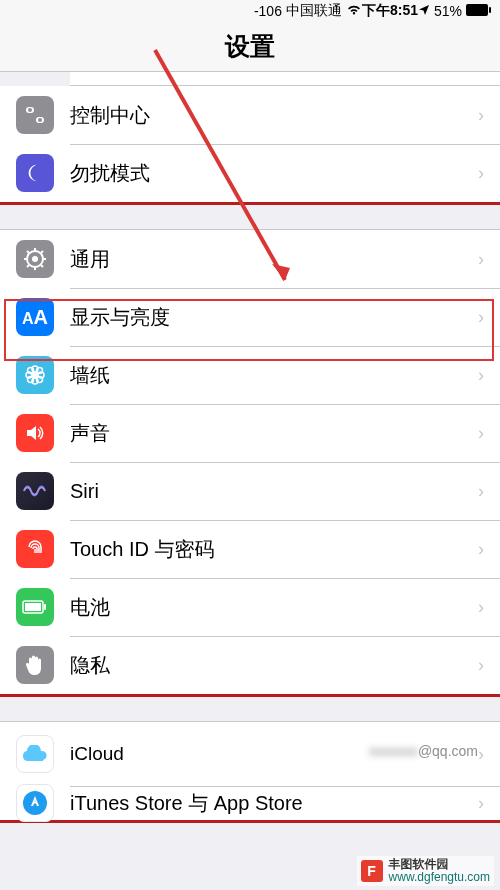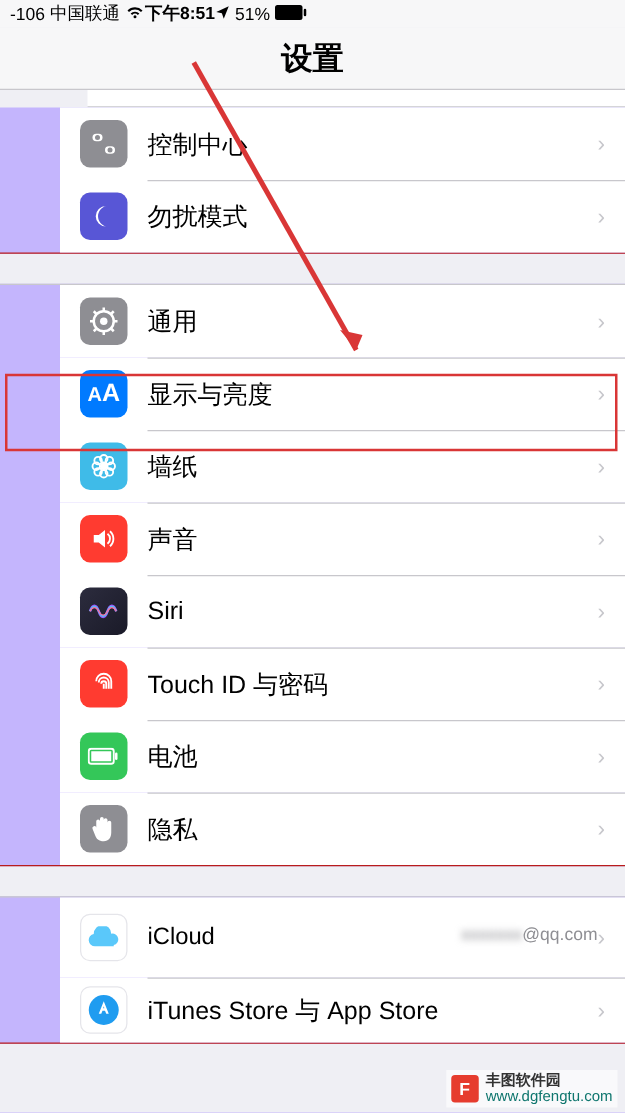--- a/index.html
+++ b/index.html
@@ -8,21 +8,21 @@
   height: 890px;
   background: #efeff4;
   font-family: -apple-system, "Helvetica Neue", sans-serif;
   position: relative;
   overflow: hidden;
 }
 .status-bar {
   height: 22px;
   background: #f7f7f8;
   display: flex;
-  justify-content: flex-start;
+  justify-content: flex-end;
   align-items: center;
   padding: 0 8px;
   font-size: 14px;
   font-weight: 500;
 }
 .status-left { display: flex; align-items: center; gap: 4px; }
 .status-right { display: flex; align-items: center; gap: 4px; }
 .nav-bar {
   height: 50px;
   background: #f7f7f8;
@@ -31,21 +31,21 @@
   justify-content: center;
   align-items: center;
 }
 .nav-title { font-size: 25px; font-weight: bold; }
 .partial-row {
   background: #fff;
   height: 14px;
   border-bottom: 1px solid #c8c7cc;
   margin-left: 70px;
 }
-.group { background: #c4b5fd; border-top: 1px solid #c8c7cc; border-bottom: 1px solid #b91c1c; padding-left: 48px; }
+.group { background: #bef264; border-top: 1px solid #c8c7cc; border-bottom: 3px solid #b91c1c; }
 .group + .group { margin-top: 24px; }
 .group.first { margin-top: 0; border-top: none; }
 .row {
   display: flex;
   align-items: center;
   height: 58px;
   padding: 0 16px 0 16px;
   position: relative;
   background: #fff;
 }
@@ -273,21 +273,21 @@
       <svg width="28" height="18" viewBox="0 0 28 18">
           <path d="M22 16H7a5 5 0 01-1-9.9A7 7 0 0120 6a4.5 4.5 0 012 9z" fill="#5ac8fa"></path>
         </svg>
     </div>
     <div class="icloud-labels">
       <div class="row-label" style="font-size:19px;">iCloud</div>
       <div class="row-sublabel"><span style="filter:blur(3px);">xxxxxxx</span><span>@qq.com</span></div>
     </div>
     <div class="chevron">›</div>
   </div>
-  <div class="row" style="height:52px;">
+  <div class="row" style="height:34px;">
     <div class="icon-wrap" style="background:#fff;border:1px solid #e5e5ea">
       <svg width="26" height="26" viewBox="0 0 26 26">
           <circle cx="13" cy="13" r="12" fill="#1f9cf0"></circle>
           <path d="M13 6l-4 10h2l1-2.5h2l1 2.5h2L13 6zm-0.5 5.5L13 10l0.5 1.5h-1z" fill="#fff"></path>
         </svg>
     </div>
     <div class="row-label">iTunes Store 与 App Store</div>
     <div class="chevron">›</div>
   </div>
 </div>

